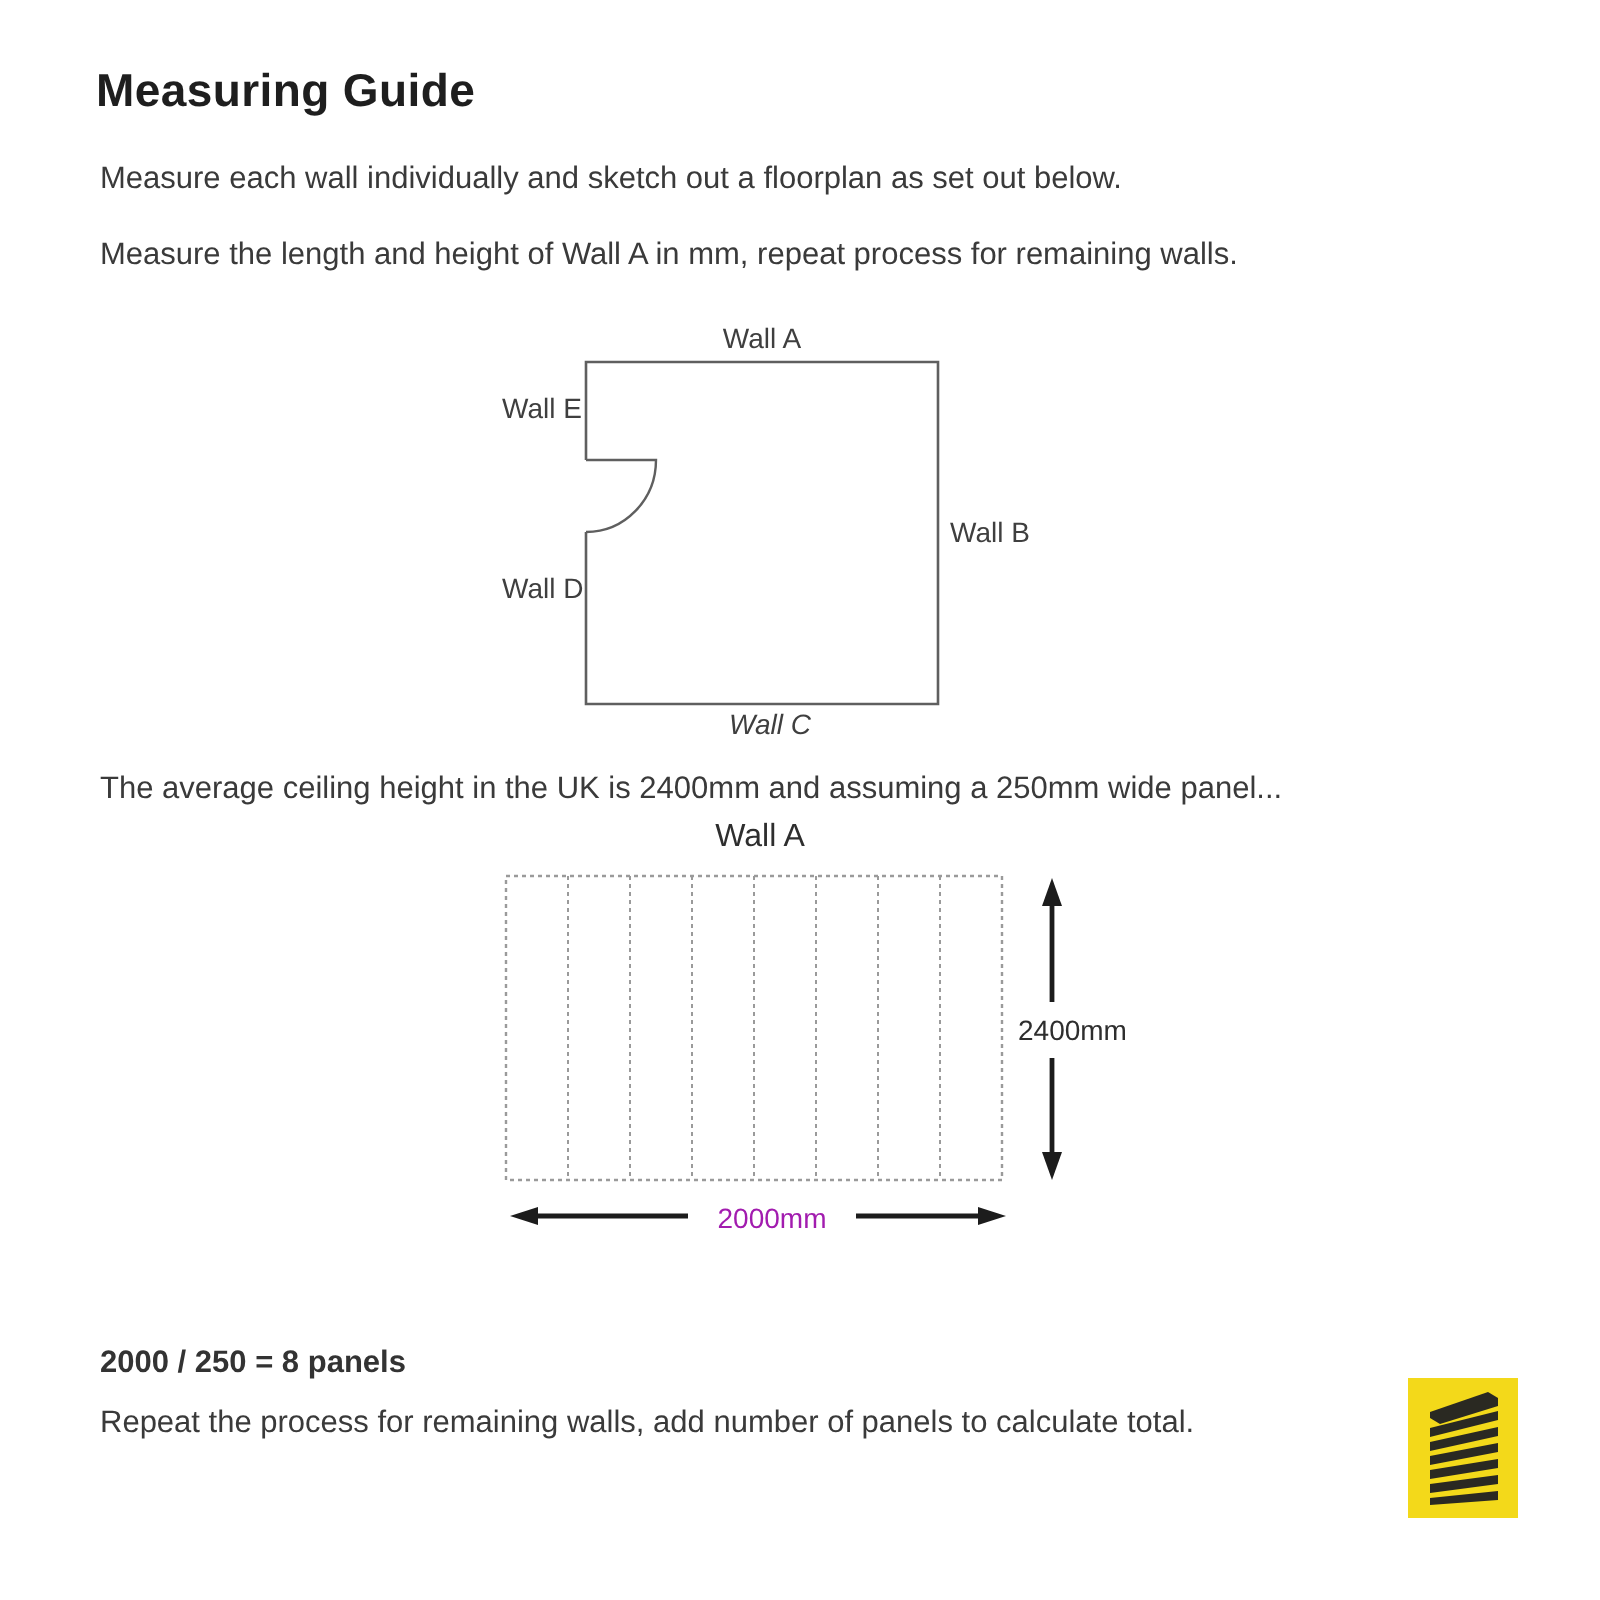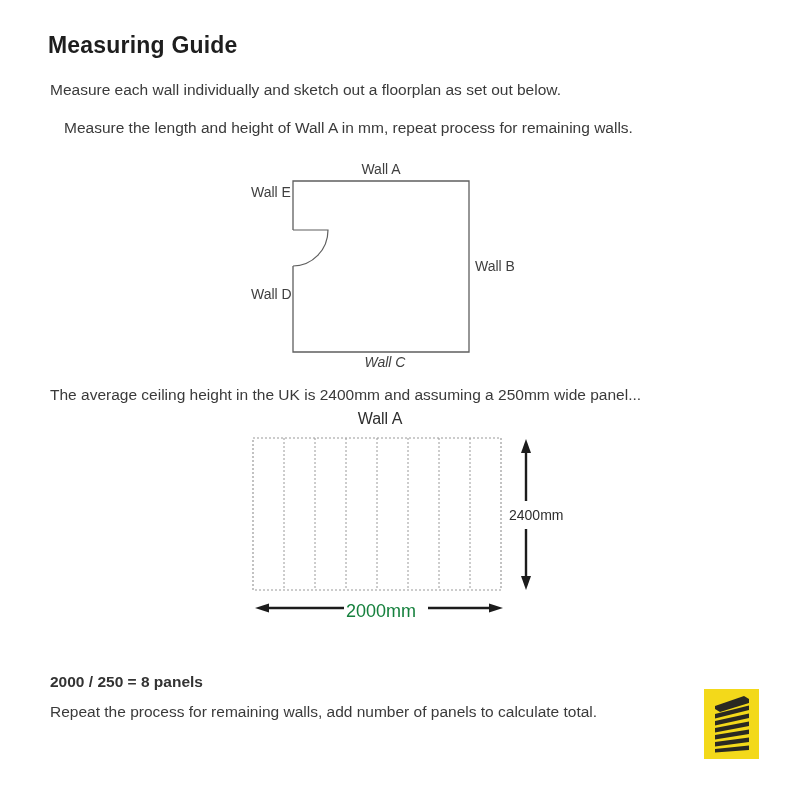--- a/index.html
+++ b/index.html
@@ -2,34 +2,34 @@
 <html><head>
 <meta charset="utf-8">
 <style>
   html,body{margin:0;padding:0;background:#ffffff;}
   #page{position:relative;width:800px;height:800px;background:#ffffff;overflow:hidden;
         font-family:"Liberation Sans",sans-serif;color:#3a3a3a;}
   .abs{position:absolute;white-space:nowrap;}
   #title{left:48px;top:32px;font-size:23px;font-weight:bold;color:#1e1e1e;letter-spacing:0.2px;}
   .para{font-size:15.5px;color:#3a3a3a;}
   #p1{left:50px;top:81px;}
-  #p2{left:64px;top:119px;}
+  #p2{left:50px;top:119px;}
   #p3{left:50px;top:386px;}
   #p4{left:50px;top:647px;}
   #formula{left:50px;top:673px;font-weight:bold;color:#333;text-align:right;}
   #p5{left:50px;top:703px;}
   .wall-label{font-size:14px;color:#3f3f3f;}
   #fp-wall-a{left:340px;top:161px;width:82px;text-align:center;}
-  #fp-wall-e{left:251px;top:184px;text-align:right;}
+  #fp-wall-e{left:251px;top:196px;text-align:right;}
   #fp-wall-b{left:475px;top:258px;}
   #fp-wall-d{left:251px;top:286px;}
   #fp-wall-c{left:344px;top:354px;width:82px;text-align:center;font-style:italic;}
   #pd-title{left:327px;top:410px;width:106px;text-align:center;font-size:16px;color:#2e2e2e;}
   #dim-height{left:509px;top:507px;font-size:14px;color:#2e2e2e;}
-  #dim-width{left:346px;top:601px;width:80px;text-align:left;font-size:18px;color:#15803d;}
+  #dim-width{left:346px;top:601px;width:80px;text-align:center;font-size:14px;color:#a21caf;}
   #diagram-svg{position:absolute;left:0;top:0;}
   #logo-svg{position:absolute;left:704px;top:689px;}
 </style>
 </head>
 <body>
 
 <div id="page">
 
   <svg id="diagram-svg" width="800" height="800" viewBox="0 0 800 800">
 

